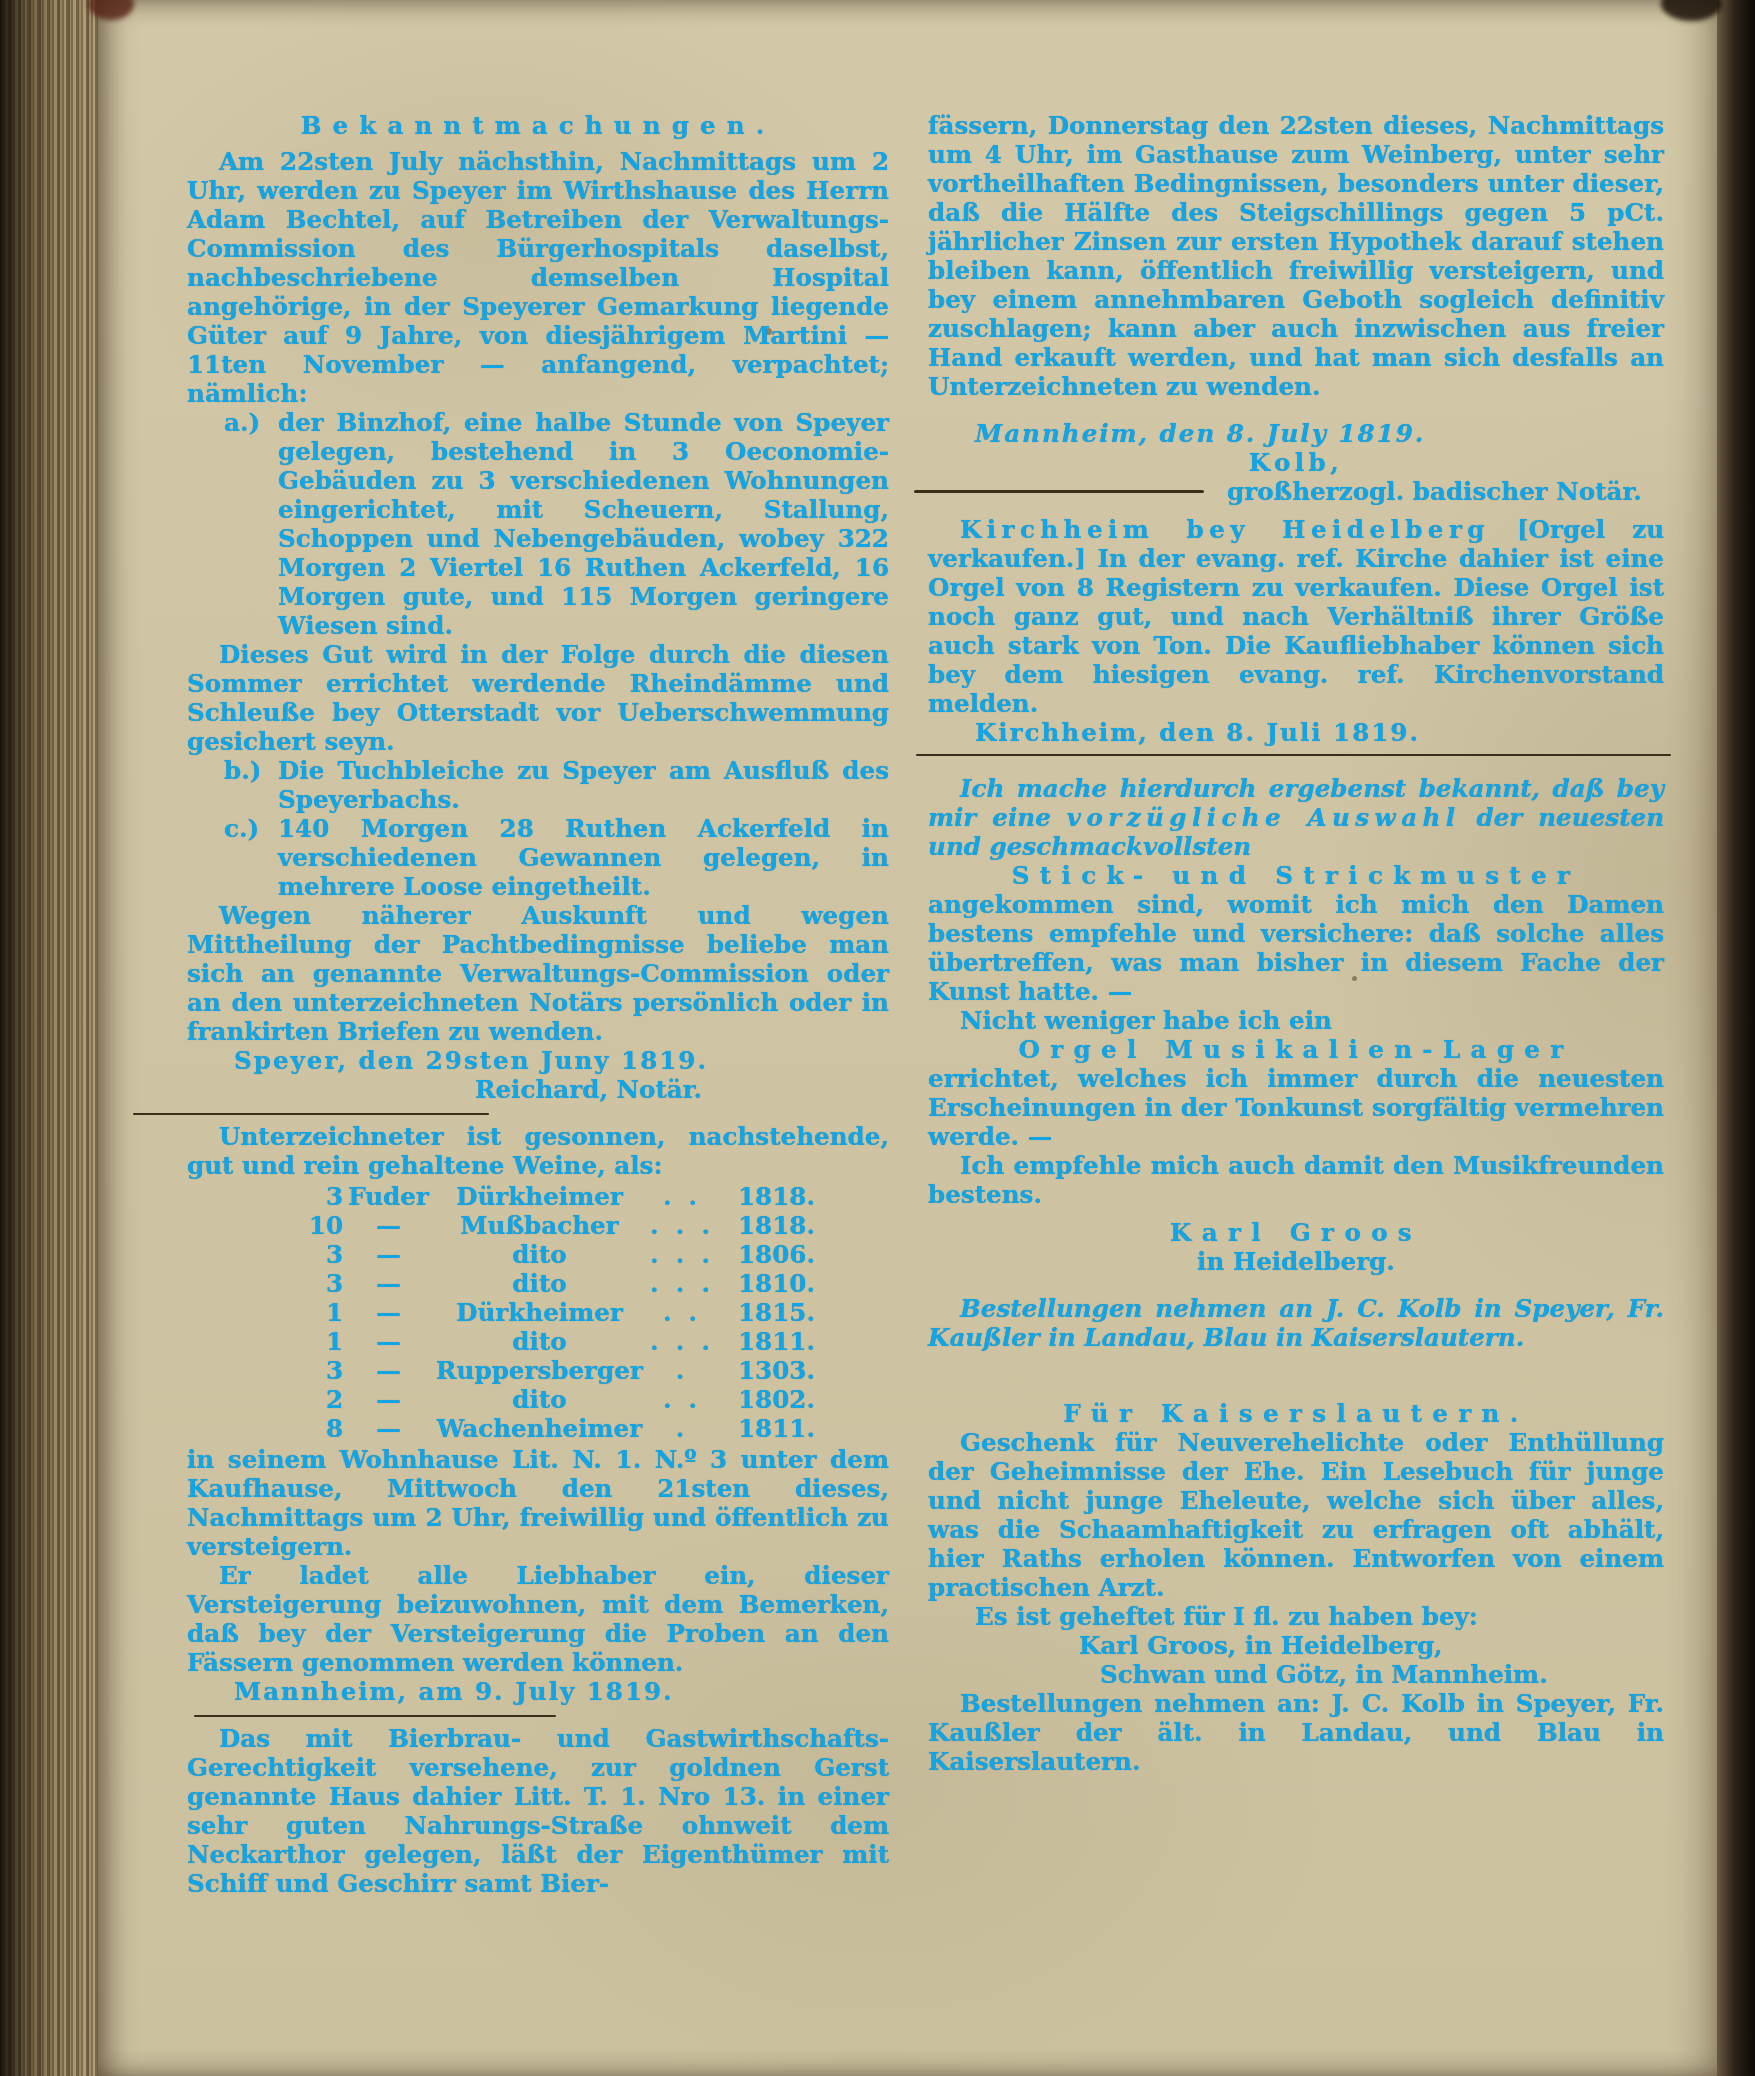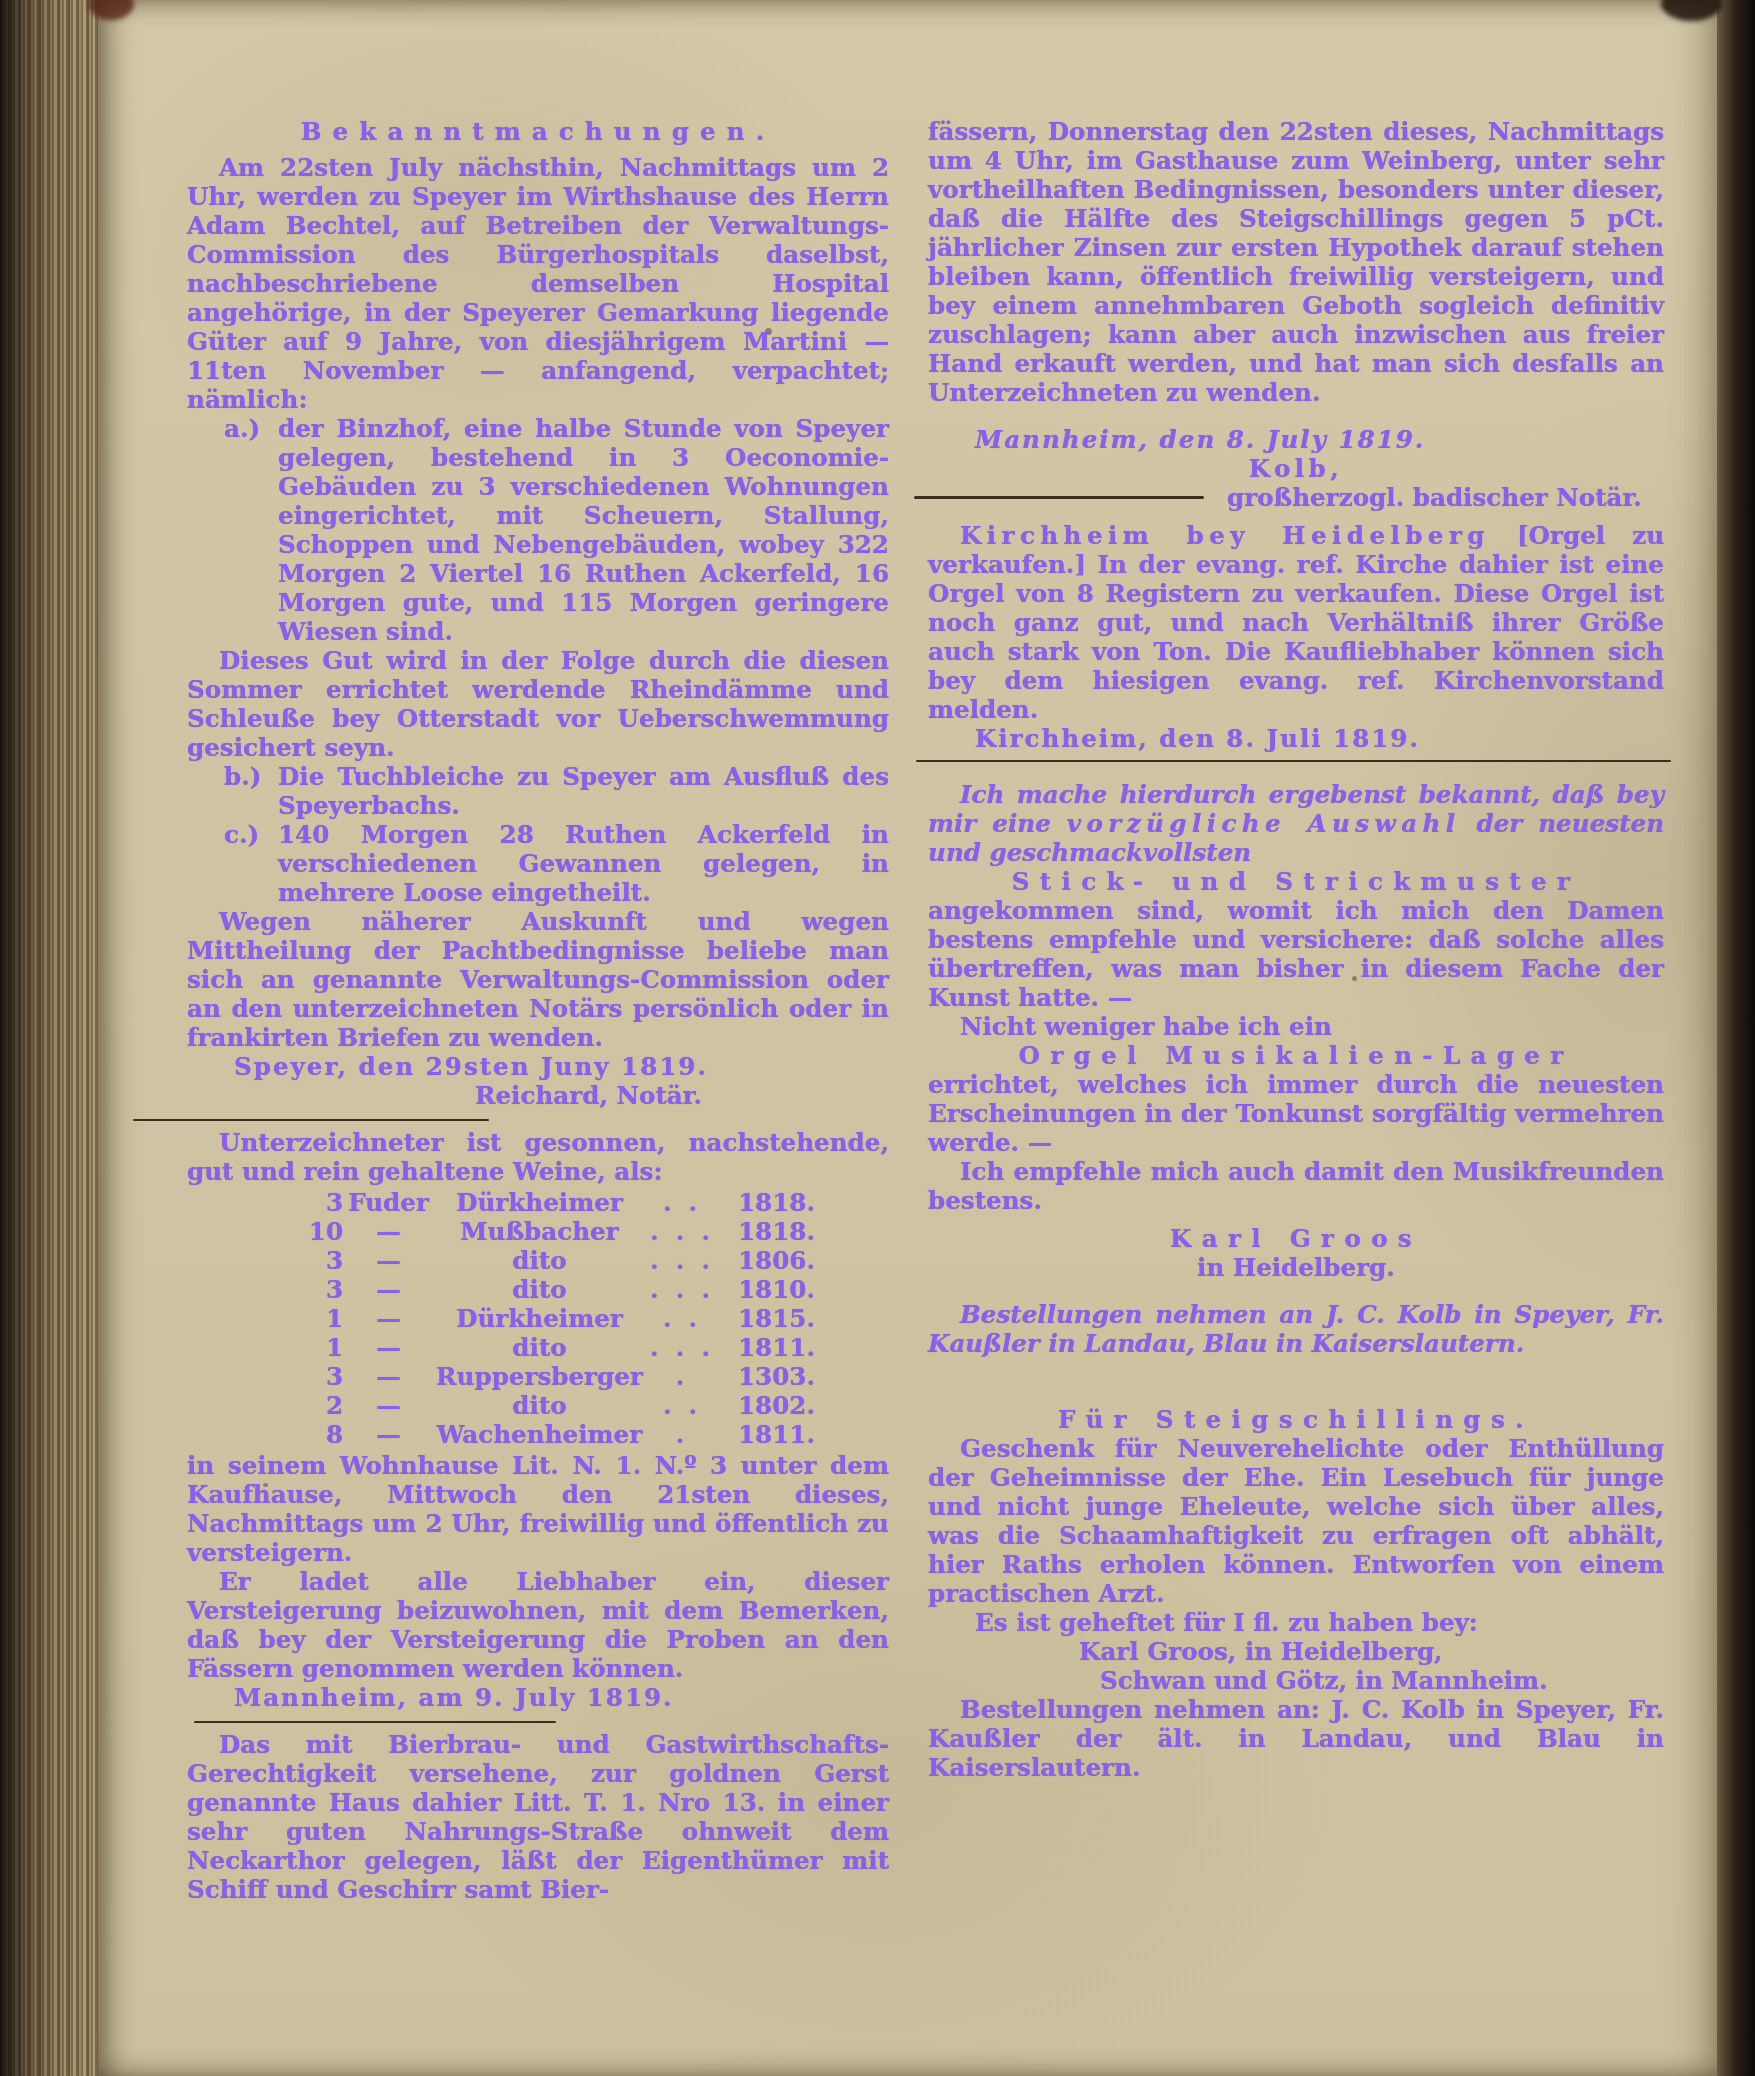--- a/index.html
+++ b/index.html
@@ -40,22 +40,22 @@
     position:absolute; right:0; top:0; width:39px; height:2076px;
     background:linear-gradient(90deg, #6b5a42 0%, #2c2217 45%, #0b0806 100%);
   }
   .corner-mark { position:absolute; border-radius:50%; filter:blur(2.6px); }
   .mark-tl { left:88px; top:-12.3px; width:46px; height:32px; background:rgba(84,32,20,.8); }
   .mark-tr { left:1661px; top:-14px; width:61px; height:35px; background:rgba(26,16,8,.85); }
   .speck { position:absolute; border-radius:50%; background:rgba(62,44,22,.45); }
 
   
   .col {
-    position:absolute; top:117px;
-    color:#8b5cf6;
+    position:absolute; top:111px;
+    color:#0ea5e9;
     font-size:24.6px; line-height:29px; font-weight:700;
     text-shadow:0 0 0.9px rgba(53,41,26,.45);
     z-index:3;
   }
   .col-left  { left:187px; width:702px; }
   .col-right { left:928px; width:736px; }
 
   .page-heading { text-align:center; letter-spacing:.45em; margin-bottom:7px; font-size:24.6px; }
   p { margin:0; }
   .para  { text-align:justify; text-indent:32px; }
@@ -233,21 +233,21 @@
 
   <p class="para">Nicht weniger habe ich ein</p>
   <p class="center sp">Orgel Musikalien-Lager</p>
   <p class="flush">errichtet, welches ich immer durch die neuesten Erscheinungen in der Tonkunst sorgfältig vermehren werde. —</p>
   <p class="para">Ich empfehle mich auch damit den Musikfreunden bestens.</p>
 
   <p class="center sp mt10">Karl Groos</p>
   <p class="center">in Heidelberg.</p>
   <p class="para mt6">Bestellungen nehmen an J. C. Kolb in Speyer, Fr. Kaußler in Landau, Blau in Kaiserslautern.</p>
 
-  <p class="center sp section-gap">Für Steigschillings.</p>
+  <p class="center sp section-gap">Für Kaiserslautern.</p>
   <p class="para">Geschenk für Neuverehelichte oder Enthüllung der Geheimnisse der Ehe. Ein Lesebuch für junge und nicht junge Eheleute, welche sich über alles, was die Schaamhaftigkeit zu erfragen oft abhält, hier Raths erholen können. Entworfen von einem practischen Arzt.</p>
   <p class="dateline">Es ist geheftet für I fl. zu haben bey:</p>
   <p class="seller">Karl Groos, in Heidelberg,</p>
   <p class="seller2">Schwan und Götz, in Mannheim.</p>
   <p class="para">Bestellungen nehmen an: J. C. Kolb in Speyer, Fr. Kaußler der ält. in Landau, und Blau in Kaiserslautern.</p>
 
 </div>
 
 
 </body></html>

